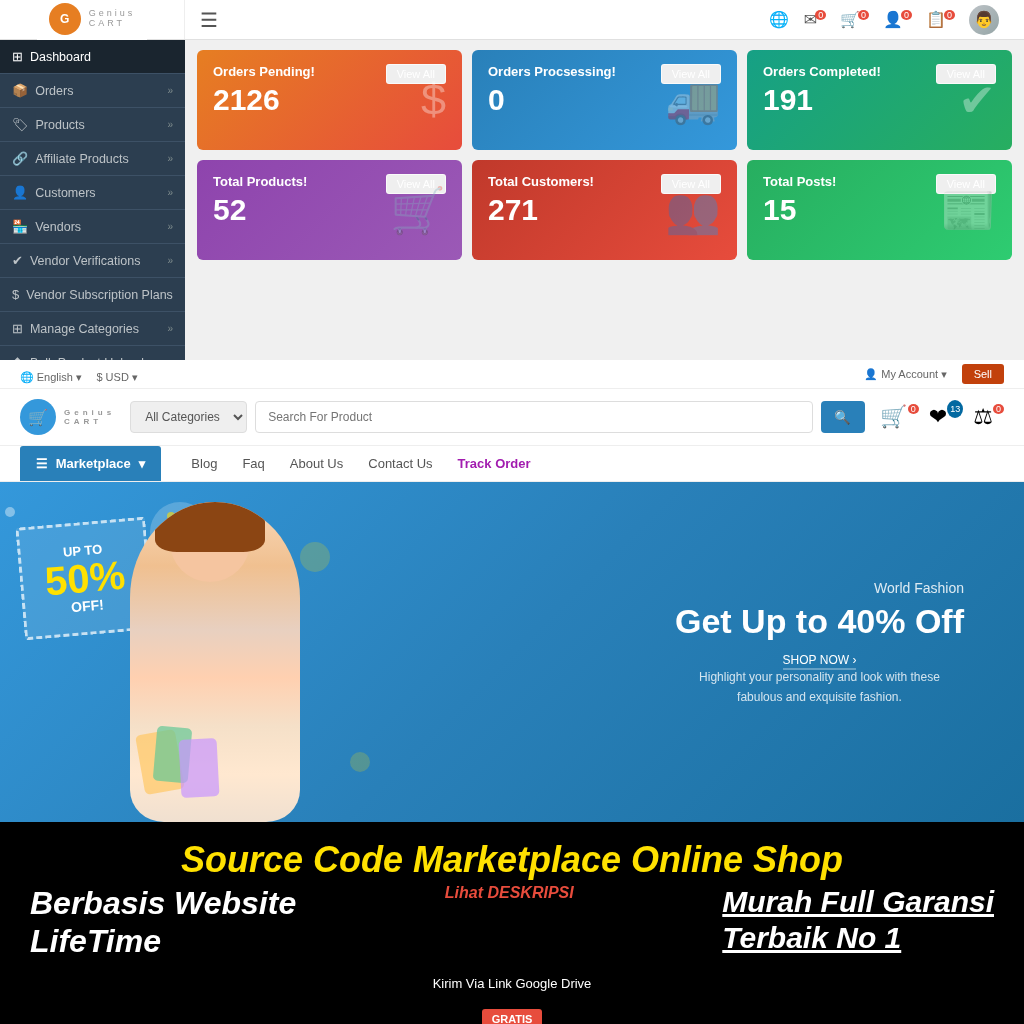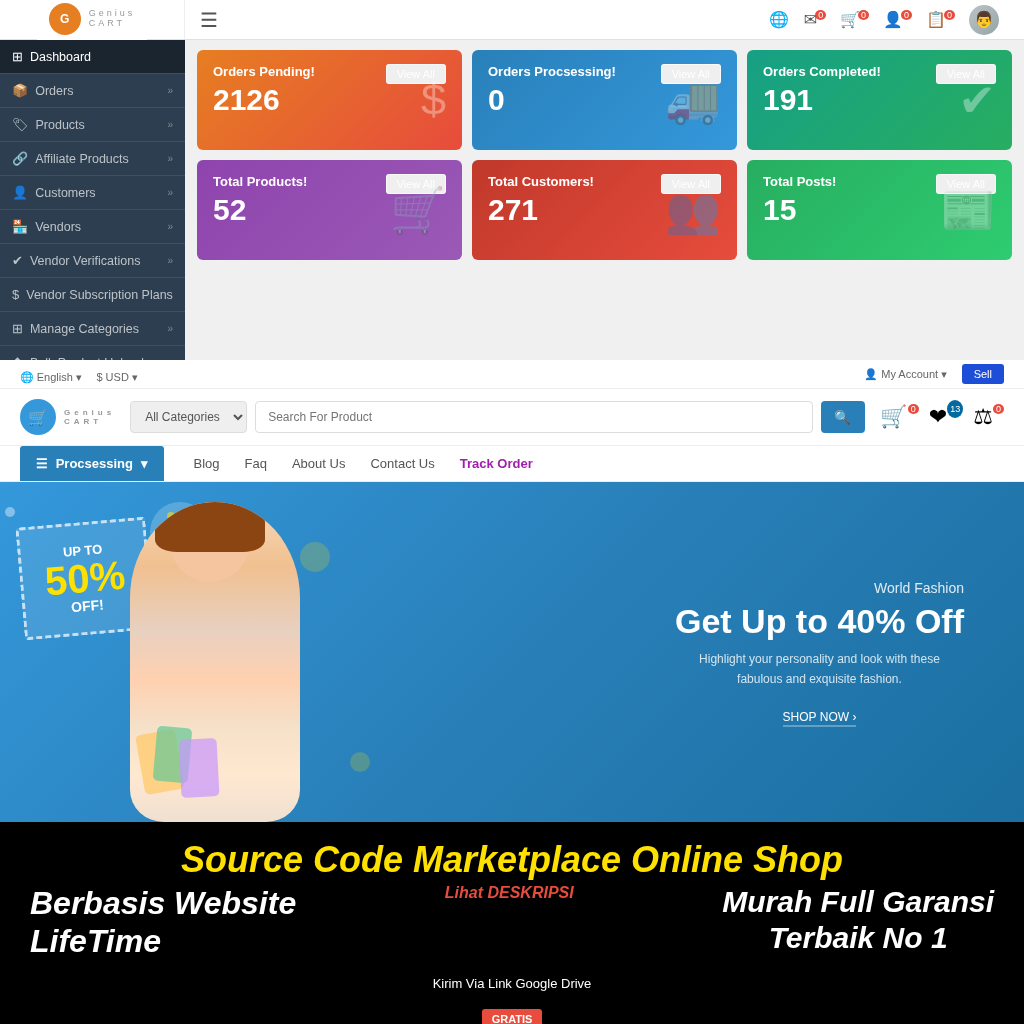--- a/index.html
+++ b/index.html
@@ -60,21 +60,21 @@
     
     .hero-banner { background: linear-gradient(135deg, #3498db 0%, #2980b9 50%, #1a6fa0 100%); height: 340px; position: relative; overflow: hidden; display: flex; align-items: center; }
     .hero-promo { position: absolute; left: 20px; top: 40px; }
     .hero-right { position: absolute; right: 60px; top: 50%; transform: translateY(-50%); color: #fff; text-align: right; }
 
     
     .bottom-banner { background: #000; padding: 18px 20px 28px; }
     .bottom-banner .main-title-line { font-size: 36px; font-weight: 900; font-style: italic; color: #ffe100; text-align: center; line-height: 1.1; margin-bottom: 4px; }
     .bottom-banner .sub-lines { display: flex; justify-content: space-between; padding: 0 10px; }
     .bottom-banner .sub-left { font-size: 32px; font-weight: 900; font-style: italic; color: #fff; line-height: 1.2; }
-    .bottom-banner .sub-right { font-size: 30px; font-weight: 900; font-style: italic; color: #fff; line-height: 1.2; text-align: center; }
+    .bottom-banner .sub-right { font-size: 30px; font-weight: 900; font-style: italic; color: #fff; line-height: 1.2; text-align: left; text-decoration: underline; }
     .bottom-banner .sub-mid { text-align: center; }
     .bottom-banner .lihat { font-size: 16px; font-weight: bold; color: #e74c3c; font-style: italic; }
     .bottom-banner .bottom-row { display: flex; align-items: center; justify-content: flex-end; gap: 18px; margin-top: 16px; padding: 0 10px; flex-direction: column; }
     .bottom-banner .kirim-text { font-size: 13px; color: #fff; }
     .bottom-banner .gratis-badge { background: #e74c3c; color: #fff; font-weight: 900; font-size: 11px; padding: 4px 8px; border-radius: 3px; text-align: center; line-height: 1.1; }
     .bottom-banner .stars { color: #f1c40f; font-size: 22px; letter-spacing: 2px; }
 
     
     .dot { position: absolute; border-radius: 50%; opacity: 0.2; }
 
@@ -277,21 +277,21 @@
       </span>
       <span style="cursor:pointer;">
         <span>$ USD</span> ▾
       </span>
     </div>
     <div class="right">
       <span style="cursor:pointer;">
         <span>👤</span>
         <span>My Account</span> ▾
       </span>
-      <button style="background:#1d4ed8;color:#fff;border:none;padding:4px 12px;border-radius:3px;font-size:11px;cursor:pointer;">Sell</button>
+      <button style="background:#c2410c;color:#fff;border:none;padding:4px 12px;border-radius:3px;font-size:11px;cursor:pointer;">Sell</button>
     </div>
   </div>
 
   <div class="store-header">
     <div class="store-logo">
       <div class="logo-circle">🛒</div>
       <div class="logo-text">
         <span>Genius</span>
         <span>CART</span>
       </div>
@@ -306,21 +306,21 @@
     <div class="store-search-icons">
       <span style="font-size:22px;cursor:pointer;position:relative;">🛒<sup style="font-size:9px;background:#e74c3c;color:#fff;border-radius:50%;padding:0 3px;vertical-align:top;">0</sup></span>
       <span style="font-size:22px;cursor:pointer;position:relative;">❤<sup style="font-size:9px;background:#0369a1;color:#fff;border-radius:50%;padding:4px 3px;vertical-align:top;">13</sup></span>
       <span style="font-size:22px;cursor:pointer;position:relative;">⚖<sup style="font-size:9px;background:#e74c3c;color:#fff;border-radius:50%;padding:0 3px;vertical-align:top;">0</sup></span>
     </div>
   </div>
 
   <div class="store-nav">
     <div class="categories-btn">
       <span>☰</span>
-      <span>Procsessing</span>
+      <span>Marketplace</span>
       <span>▾</span>
     </div>
     <div class="nav-links">
       <a href="#">Blog</a>
       <a href="#">Faq</a>
       <a href="#">About Us</a>
       <a href="#">Contact Us</a>
       <a href="#" class="track">Track Order</a>
     </div>
   </div>
@@ -358,24 +358,24 @@
           <div style="position:absolute;bottom:30px;left:10px;width:40px;height:60px;background:rgba(255,200,100,0.7);border-radius:5px;transform:rotate(-10deg);"></div>
           <div style="position:absolute;bottom:40px;left:25px;width:35px;height:55px;background:rgba(100,200,150,0.7);border-radius:5px;transform:rotate(5deg);"></div>
           <div style="position:absolute;bottom:25px;left:50px;width:38px;height:58px;background:rgba(200,150,255,0.7);border-radius:5px;transform:rotate(-3deg);"></div>
         </div>
       </div>
     </div>
 
     <div class="hero-right">
       <div style="font-size:14px;color:rgba(255,255,255,0.85);margin-bottom:7px;">World Fashion</div>
       <div style="font-size:34px;font-weight:900;color:#fff;margin-bottom:10px;line-height:1.1;">Get Up to 40% Off</div>
-      <div style="font-size:12px;color:rgba(255,255,255,0.8);margin-bottom:18px;line-height:1.6;text-align:center;">Highlight your personality and look with these<br>fabulous and exquisite fashion.</div>
       <div style="text-align:center;">
         <span style="font-size:12px;color:#fff;border-bottom:1px solid rgba(255,255,255,0.6);padding-bottom:2px;cursor:pointer;">SHOP NOW ›</span>
       </div>
+      <div style="font-size:12px;color:rgba(255,255,255,0.8);margin-bottom:18px;line-height:1.6;text-align:center;">Highlight your personality and look with these<br>fabulous and exquisite fashion.</div>
     </div>
   </div>
 </div>
 
 <div class="bottom-banner">
   <div class="main-title-line">Source Code Marketplace Online Shop</div>
   <div class="sub-lines">
     <div class="sub-left">
       <span>Berbasis Website</span><br>
       <span>LifeTime</span>

